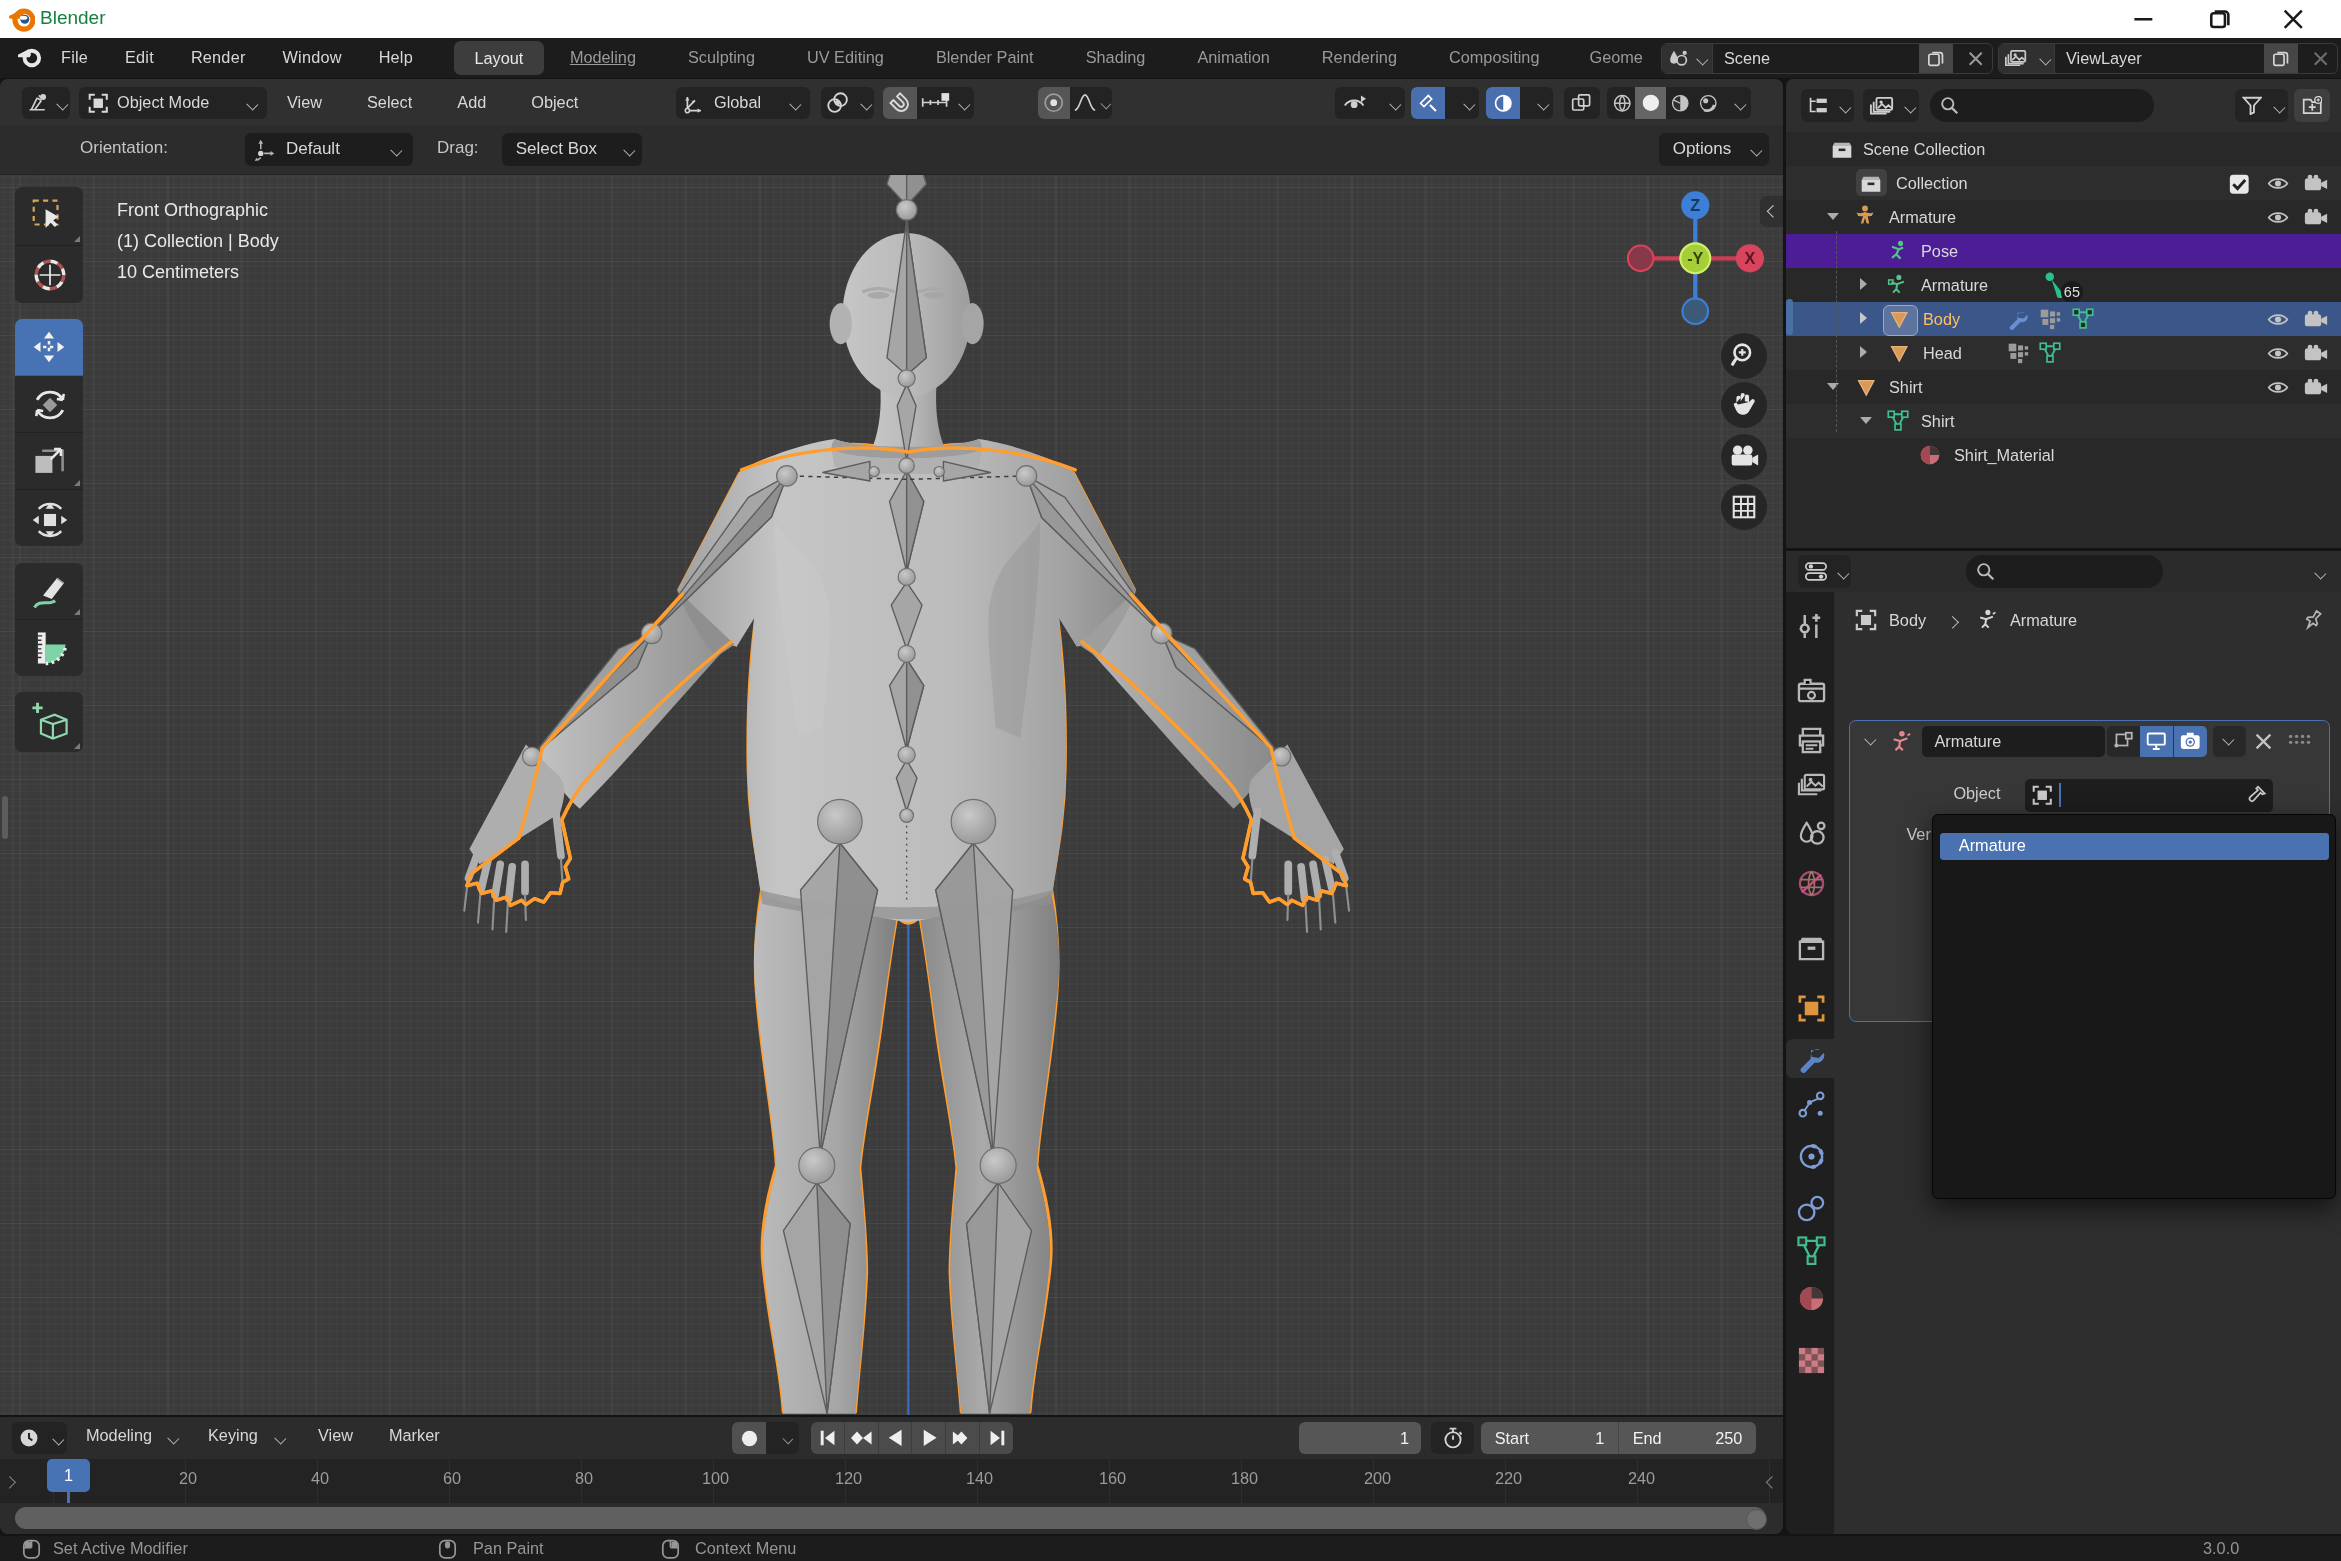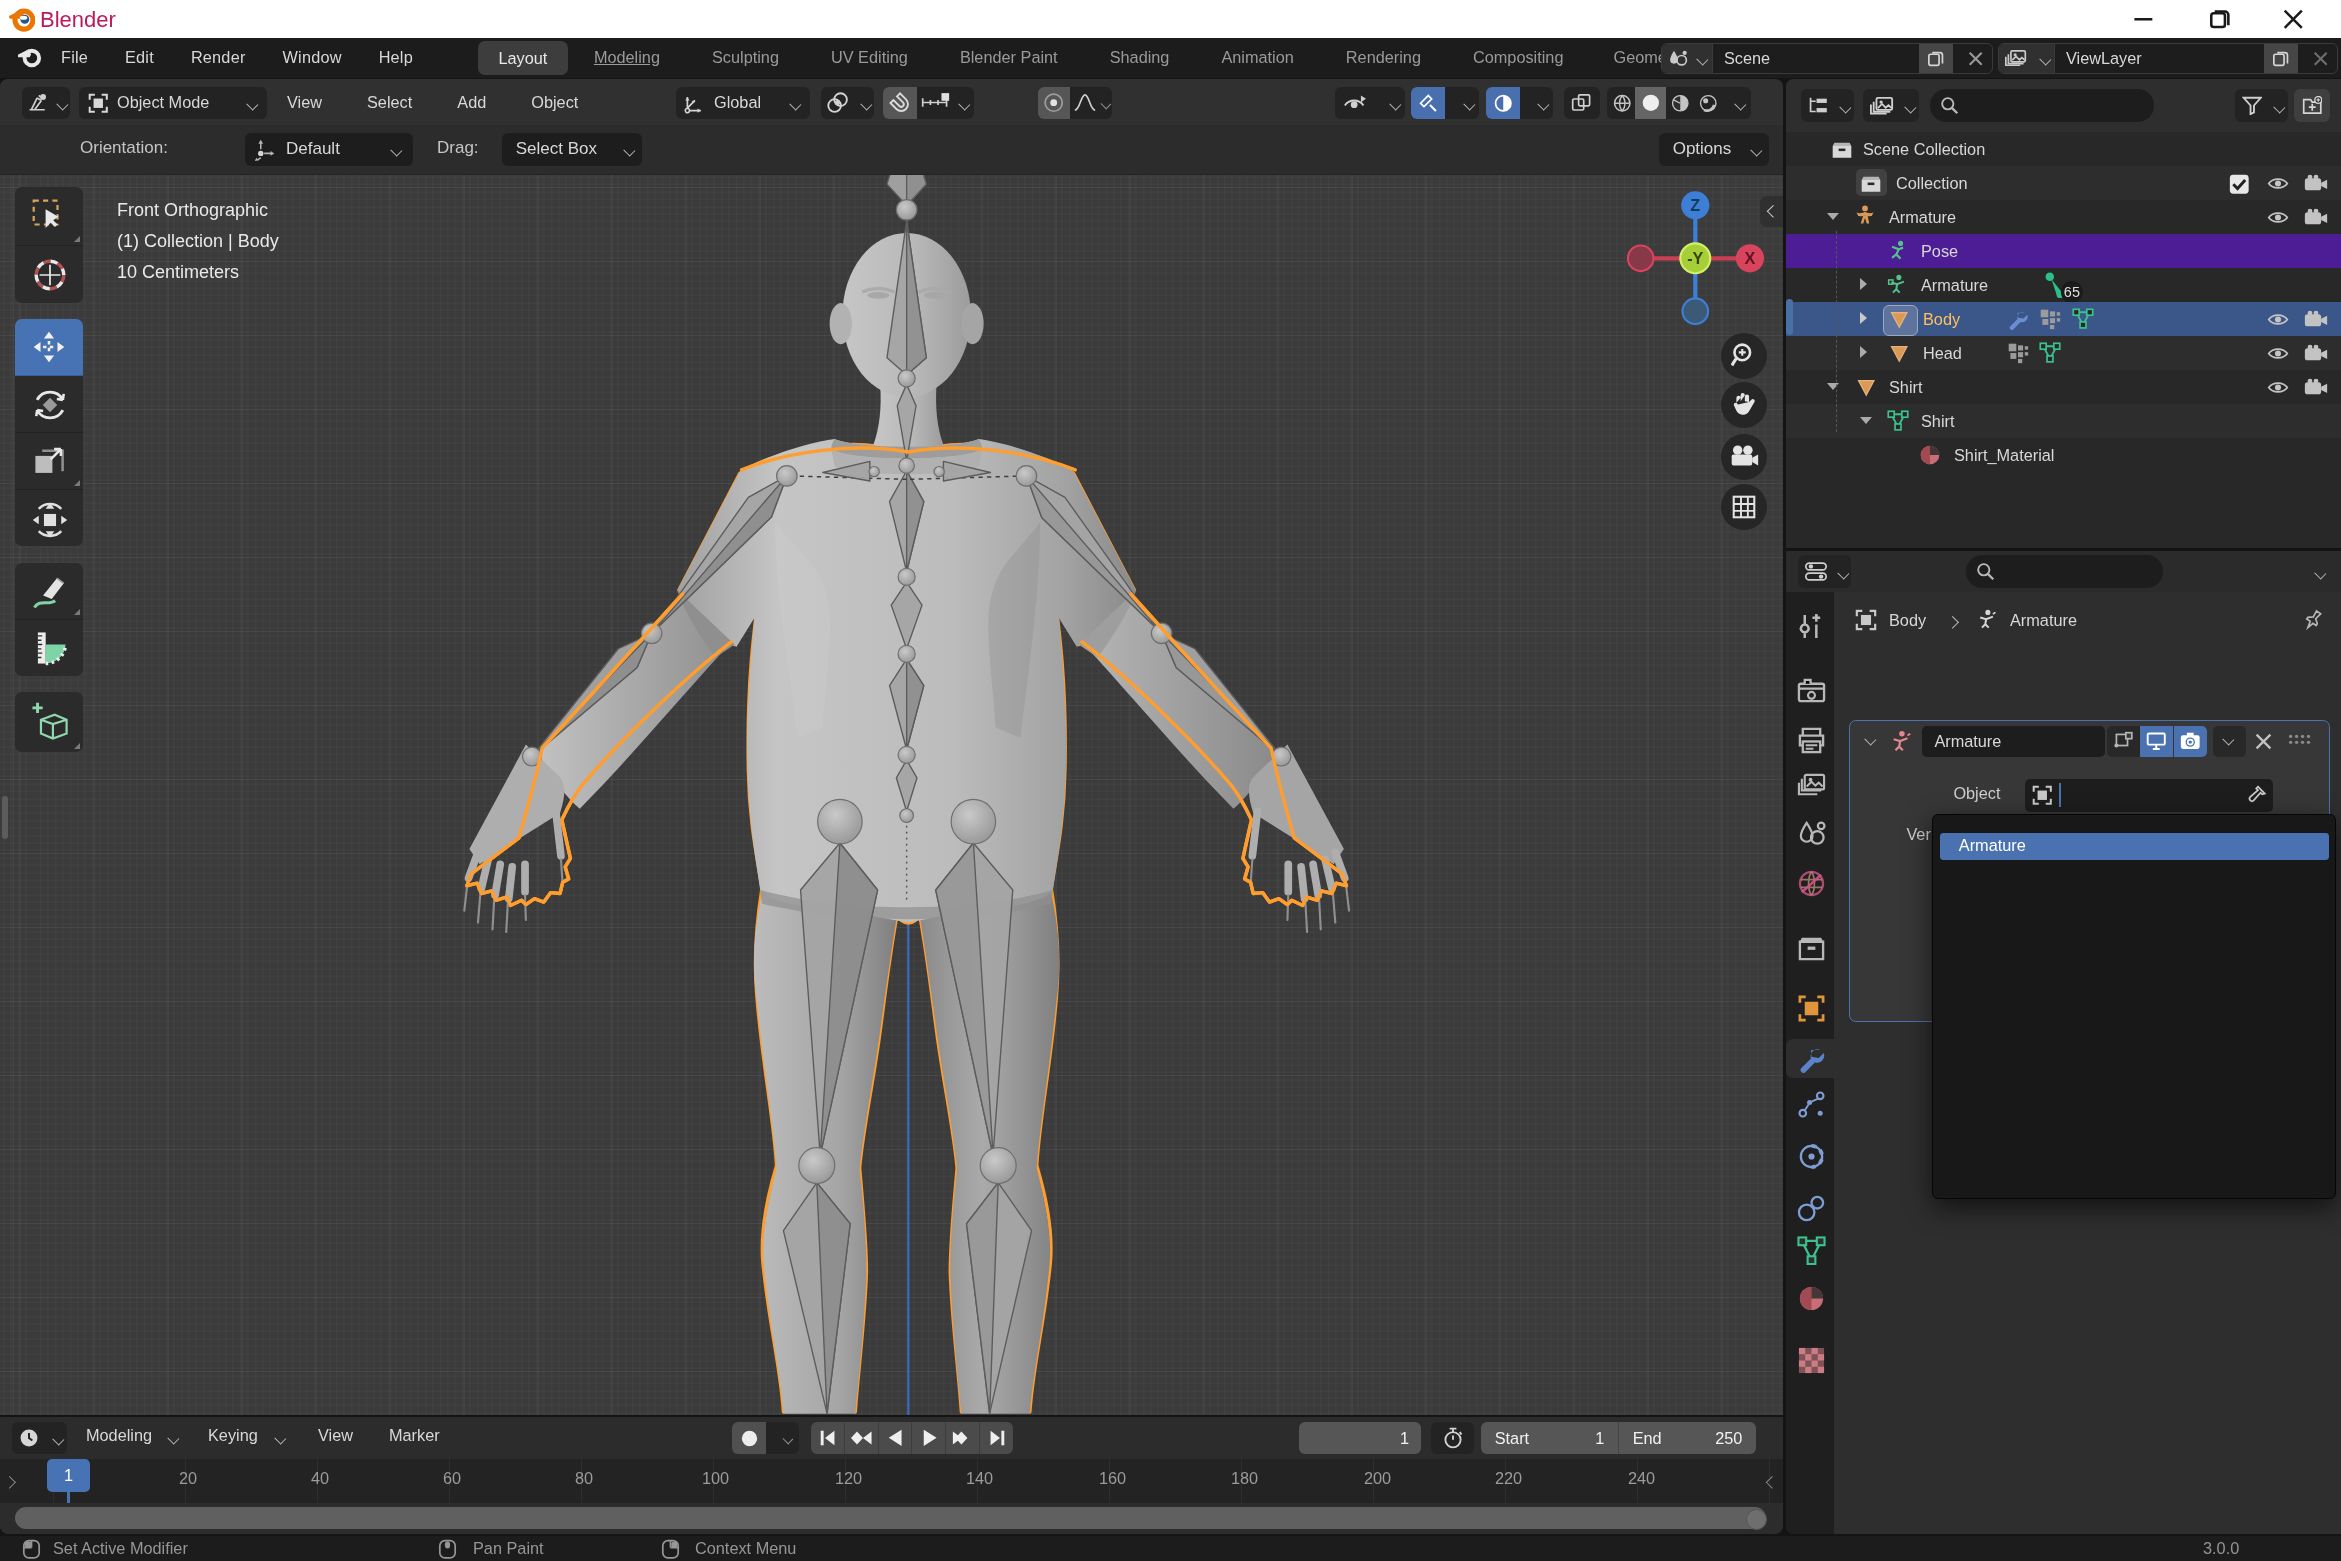--- a/index.html
+++ b/index.html
@@ -15,21 +15,21 @@
 <body>
 <div id="app">
 
 <div class="abs" style="left:0;top:0;width:2342px;height:38px;background:#ffffff;">
   <svg class="abs" style="left:8.6px;top:6px;" width="26.5" height="26.5" viewBox="0 0 31 31">
     <circle cx="17.5" cy="16.5" r="10.5" fill="none" stroke="#ea7600" stroke-width="6"></circle>
     <path d="M2 13 L14 7 L16 13 Z" fill="#ea7600" stroke="#ea7600" stroke-width="4" stroke-linejoin="round"></path>
     <circle cx="18.5" cy="15.5" r="5.2" fill="#265787"></circle>
     <ellipse cx="17" cy="13.8" rx="4.4" ry="2.4" fill="#ffffff"></ellipse>
   </svg>
-  <div class="abs" style="left:40px;top:6.8px;font-size:22px;color:#be185d;">Blender</div>
+  <div class="abs" style="left:40px;top:6.8px;font-size:19px;color:#15803d;">Blender</div>
   <svg class="abs" style="left:2129px;top:8.6px;" width="197" height="20.5" viewBox="0 0 230 24">
     <line x1="6" y1="12" x2="27" y2="12" stroke="#1a1a1a" stroke-width="3"></line>
     <rect x="96" y="5" width="16" height="16" rx="3" fill="none" stroke="#1a1a1a" stroke-width="3"></rect>
     <path d="M100 3 h12 a4 4 0 0 1 4 4 v12" fill="none" stroke="#1a1a1a" stroke-width="3"></path>
     <path d="M182 2 L202 22 M202 2 L182 22" stroke="#1a1a1a" stroke-width="3"></path>
   </svg>
 </div>
 
 <div class="abs" style="left:0;top:38px;width:2342px;height:40px;background:#1c1c1c;">
   <svg class="abs" style="left:18px;top:7.7px;" width="26" height="24" viewBox="0 0 30 28">
@@ -37,21 +37,21 @@
     <path d="M1 11.5 L12 6 L13.5 11.5 Z" fill="#e8e8e8" stroke="#e8e8e8" stroke-width="3.5" stroke-linejoin="round"></path>
     <circle cx="17" cy="13.5" r="3.4" fill="#1c1c1c"></circle>
   </svg>
   <div class="abs txt" style="left:61px;top:10.3px;font-size:16.3px;letter-spacing:0.2px;display:flex;gap:37px;">
     <span>File</span>
         <span>Edit</span>
         <span>Render</span>
         <span>Window</span>
         <span>Help</span>
   </div>
-  <div class="abs" style="left:454px;top:2.6px;height:34px;display:flex;align-items:center;font-size:16.3px;color:#9a9a9a;margin-left:24px;">
+  <div class="abs" style="left:454px;top:2.6px;height:34px;display:flex;align-items:center;font-size:16.3px;color:#9a9a9a;">
     <span style="background:#3d3d3d;color:#e8e8e8;border-radius:6.8px;height:34px;line-height:34px;padding:0 20.5px;">Layout</span>
     <span style="padding:0 26px;text-decoration:underline;">Modeling</span>
         <span style="padding:0 26px;">Sculpting</span>
         <span style="padding:0 26px;">UV Editing</span>
         <span style="padding:0 26px;">Blender Paint</span>
         <span style="padding:0 26px;">Shading</span>
         <span style="padding:0 26px;">Animation</span>
         <span style="padding:0 26px;">Rendering</span>
         <span style="padding:0 26px;">Compositing</span>
         <span style="padding:0 24px;">Geome</span>

